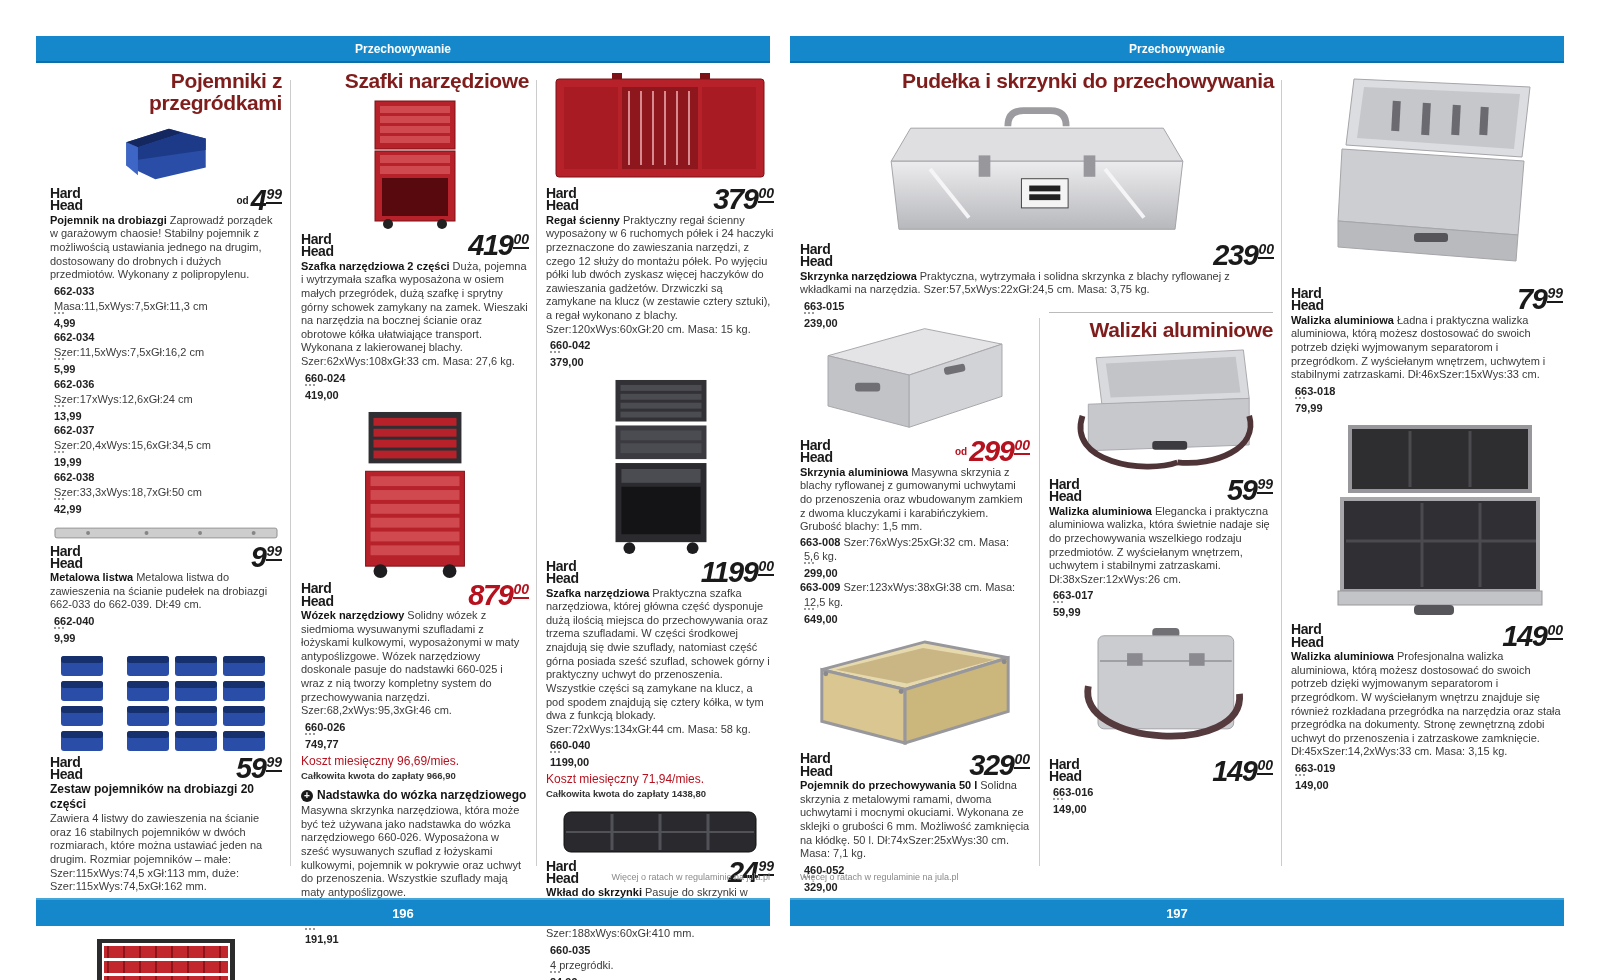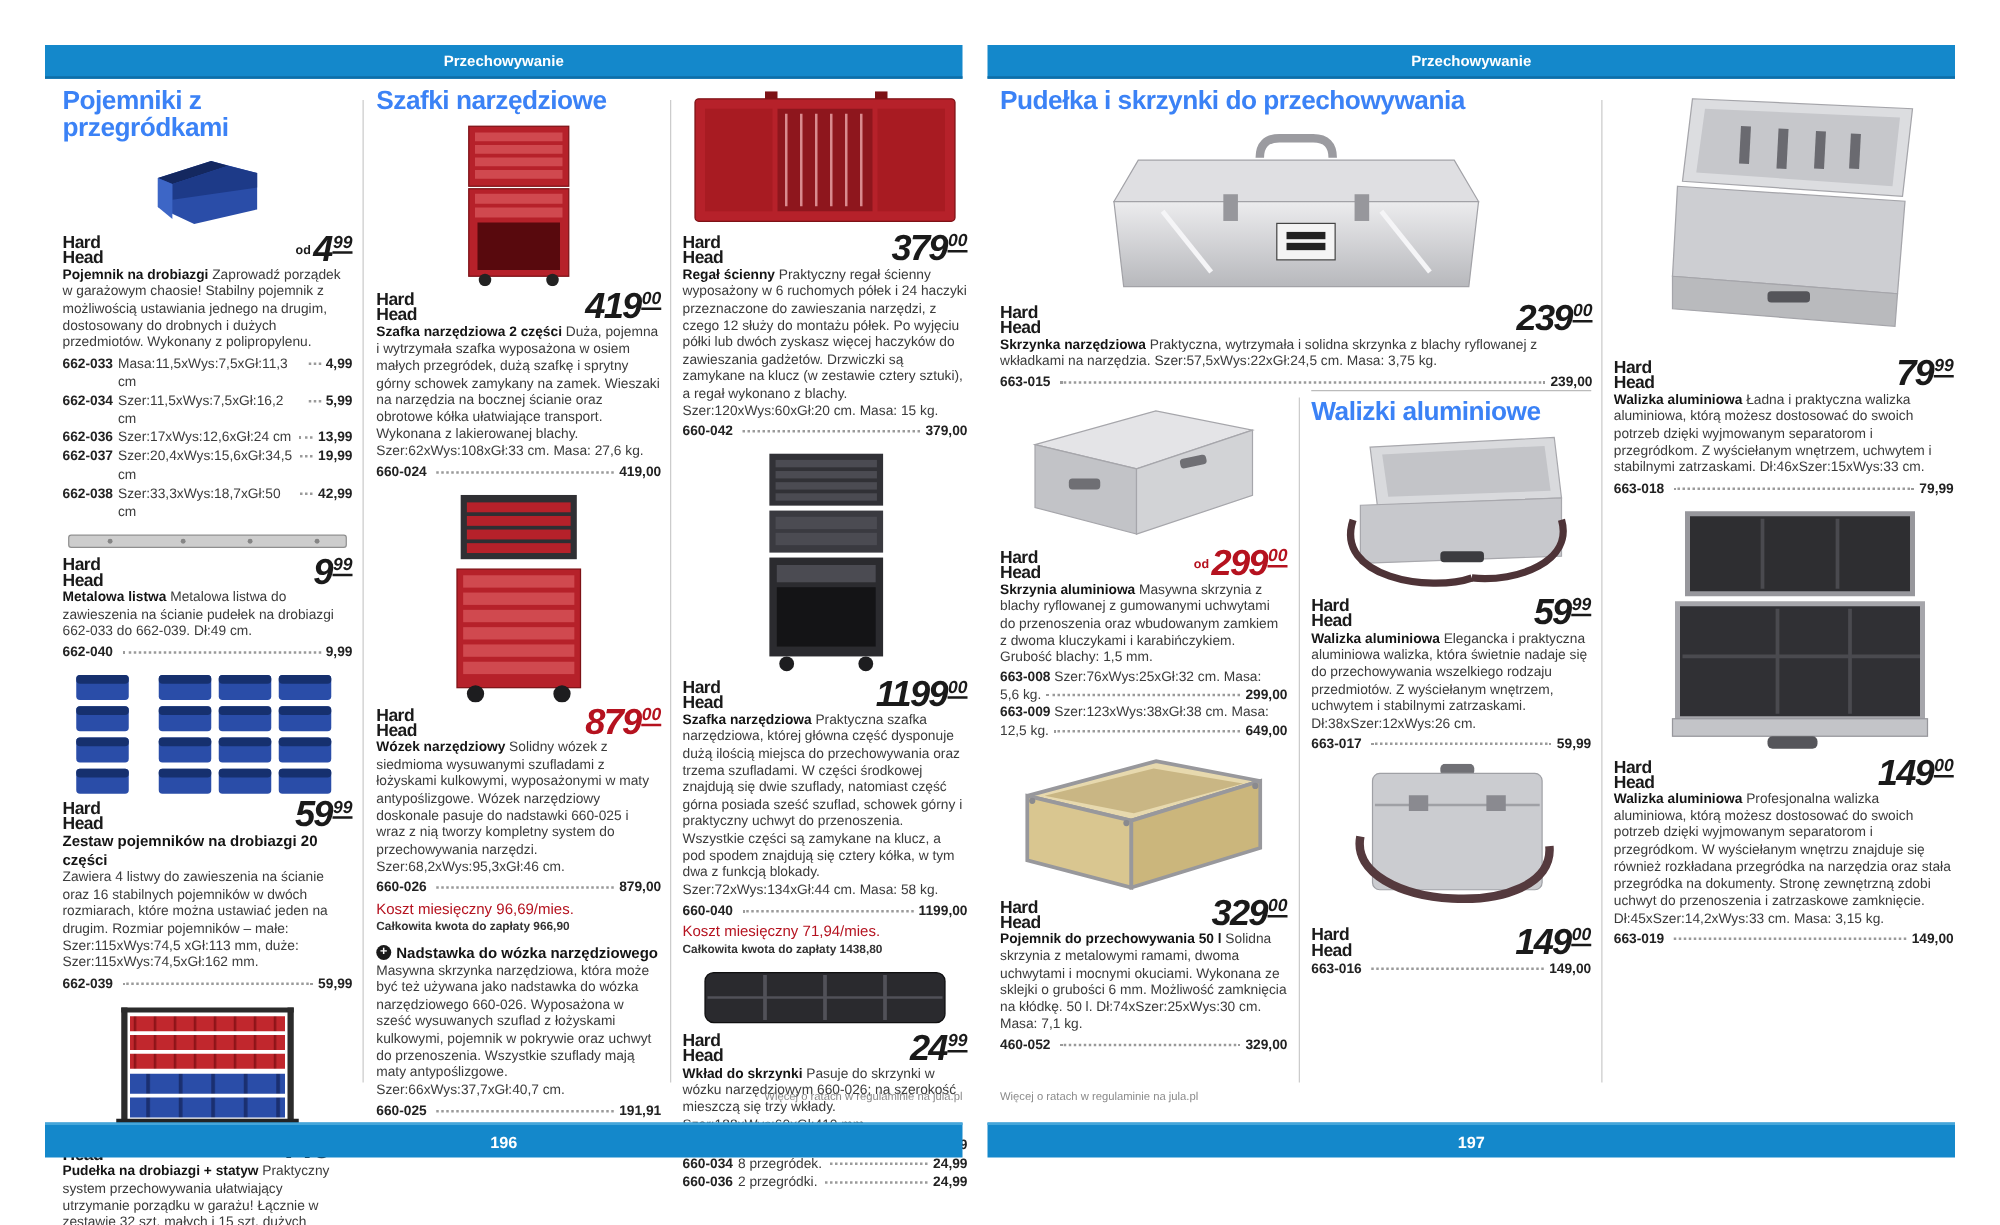--- a/index.html
+++ b/index.html
@@ -22,34 +22,34 @@
   #d3{left:1039px;top:318px;height:548px;}
   #d4{left:1281px;top:80px;height:786px;}
   .col{position:absolute;font-size:11px;line-height:1.24;}
   #c1{left:50px;top:70px;width:232px;}
   #c2{left:301px;top:70px;width:228px;}
   #c3{left:546px;top:70px;width:228px;}
   #rt{left:800px;top:70px;width:474px;}
   #rc1{left:800px;top:316px;width:230px;}
   #rc2{left:1049px;top:312px;width:224px;border-top:1px solid #bbb;padding-top:6px;}
   #rc3{left:1291px;top:70px;width:272px;}
-  .sec-title{font-size:21px;font-weight:bold;color:#3b82f6;letter-spacing:-0.4px;margin:0 0 6px;line-height:1.05;}
+  .sec-title{font-size:21px;font-weight:bold;color:#7f1d1d;letter-spacing:-0.4px;margin:0 0 6px;line-height:1.05;text-align:right;}
   .img{display:flex;align-items:center;justify-content:center;margin:2px 0;}
   .bp{display:flex;justify-content:space-between;align-items:flex-end;margin:3px 0 2px;}
   .brand{font-weight:bold;font-size:14px;line-height:0.88;color:#1a1a1a;letter-spacing:-0.4px;}
   .brand span{display:block;}
   .price{font-style:italic;font-weight:bold;font-size:29px;color:#1a1a1a;letter-spacing:-1.4px;
          line-height:0.8;white-space:nowrap;}
   .price .od{font-size:10px;font-style:normal;letter-spacing:0;margin-right:2px;vertical-align:6px;}
   .price .sup{font-size:14px;vertical-align:11px;border-bottom:2.5px solid currentColor;letter-spacing:0;margin-left:1px;}
   .price.red{color:#b5121f;}
   .desc{margin:0 0 2px;}
   .desc b{color:#141414;margin-right:3px;}
   .nm-block{display:block;font-size:12px;}
-  .artrow{display:flex;align-items:baseline;line-height:1.35;}
+  .artrow{display:flex;align-items:baseline;line-height:1.35;flex-direction:column;}
   .artrow .art{font-weight:bold;color:#222;white-space:nowrap;margin-right:4px;}
   .artrow .info{margin-right:2px;}
   .artrow .dots{flex:1;min-width:10px;border-bottom:2px dotted #9a9a9a;margin:0 4px;transform:translateY(-2px);}
   .artrow .p{font-weight:bold;color:#222;white-space:nowrap;}
   .kw{color:#b5121f;font-weight:normal;font-size:12px;margin:2px 0 0;}
   .tot{font-weight:bold;font-size:9.5px;color:#333;margin:1px 0 2px;}
   .subname{font-weight:bold;font-size:12px;color:#141414;margin:4px 0 1px;display:flex;align-items:center;gap:4px;}
   .plus{display:inline-flex;width:12px;height:12px;border-radius:50%;background:#1a1a1a;color:#fff;
         font-size:10px;line-height:12px;justify-content:center;font-weight:bold;flex:0 0 12px;}
   .prod{margin-bottom:7px;}
@@ -283,21 +283,21 @@
         <div class="brand">
             <span>Hard</span>
             <span>Head</span>
           </div>
         <div class="price red"><span>879</span><span class="sup">00</span></div>
       </div>
       <p class="desc"><b>Wózek narzędziowy</b><span>Solidny wózek z siedmioma wysuwanymi szufladami z łożyskami kulkowymi, wyposażonymi w maty antypoślizgowe. Wózek narzędziowy doskonale pasuje do nadstawki 660-025 i wraz z nią tworzy kompletny system do przechowywania narzędzi. Szer:68,2xWys:95,3xGł:46 cm.</span></p>
       <div class="artrow">
           <span class="art">660-026</span>
           <span class="dots"></span>
-          <span class="p">879,00</span>
+          <span class="p">749,77</span>
         </div>
       <div class="kw">Koszt miesięczny 96,69/mies.</div>
       <div class="tot">Całkowita kwota do zapłaty 966,90</div>
     </div>
 
     <div class="prod">
       <div class="subname">
         <span class="plus">+</span>
         <span>Nadstawka do wózka narzędziowego</span>
       </div>

